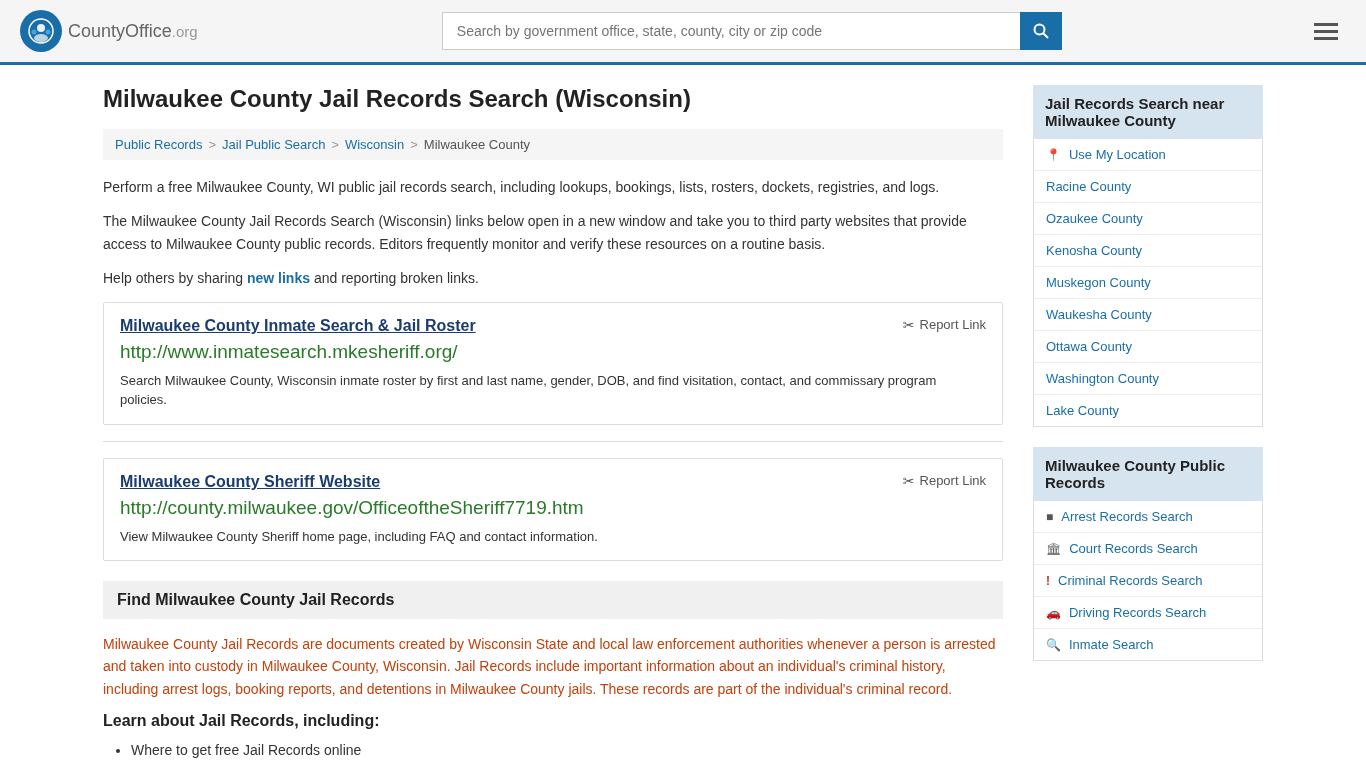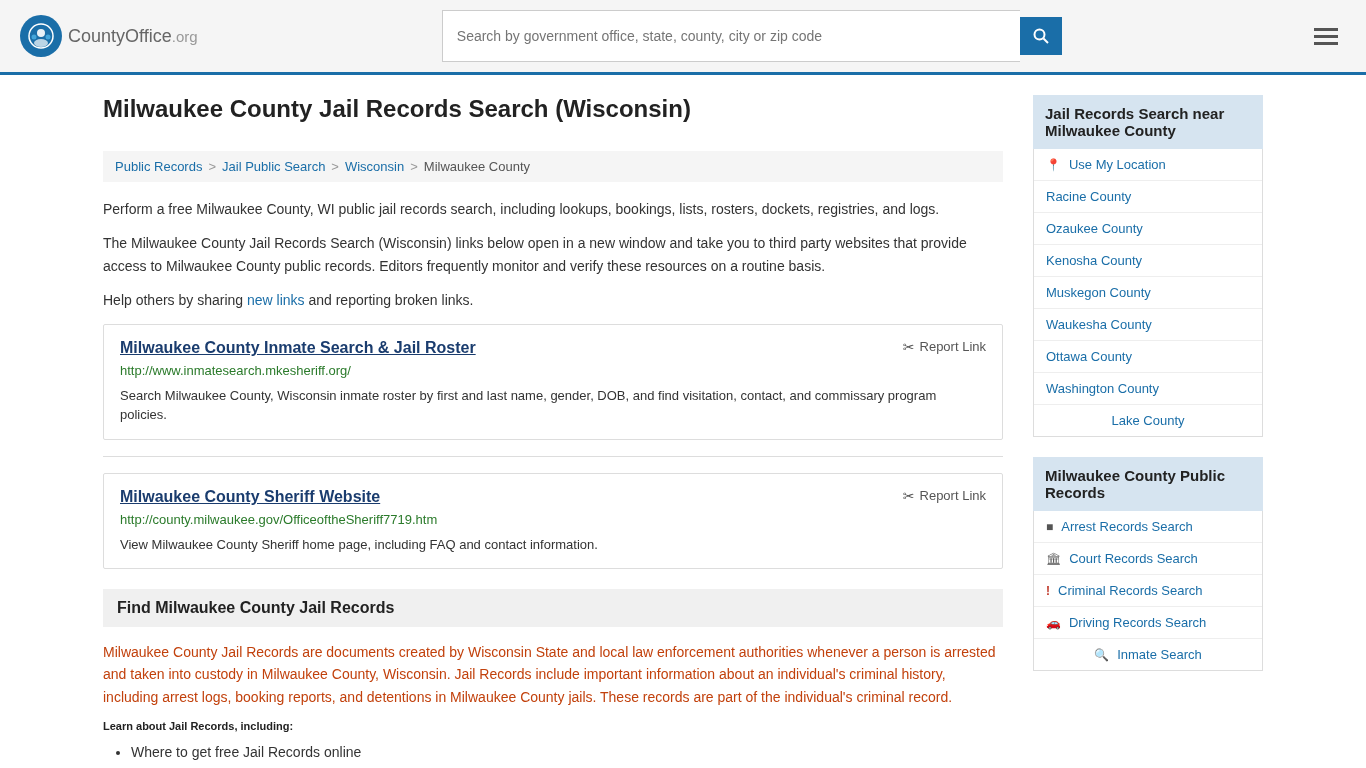--- a/index.html
+++ b/index.html
@@ -46,21 +46,21 @@
       max-width: 620px;
       margin: 0 30px;
     }
     .search-input {
       width: 100%;
       padding: 8px 14px;
       border: 1px solid #ccc;
       border-right: none;
       font-size: 14px;
       outline: none;
-      height: 52px;
+      height: 38px;
     }
     .search-btn {
       background: #1a6ea8;
       border: 1px solid #1a6ea8;
       color: white;
       padding: 0 12px;
       height: 38px;
       cursor: pointer;
       font-size: 16px;
       display: flex;
@@ -95,21 +95,21 @@
     }
 
     .content-area {
       flex: 1;
     }
 
     .page-title {
       font-size: 24px;
       font-weight: bold;
       color: #222;
-      margin-bottom: 28px;
+      margin-bottom: 16px;
     }
 
     .breadcrumb {
       background: #f5f5f5;
       padding: 8px 12px;
       margin-bottom: 16px;
       font-size: 13px;
       color: #555;
       display: flex;
       align-items: center;
@@ -124,20 +124,21 @@
 
     .intro-text {
       font-size: 14px;
       line-height: 1.6;
       color: #333;
       margin-bottom: 12px;
     }
     .intro-text a {
       color: #1a6ea8;
       text-decoration: none;
+      font-weight: bold;
     }
 
     .record-card {
       border: 1px solid #ddd;
       border-radius: 2px;
       margin-bottom: 16px;
       padding: 14px 16px;
     }
     .record-card-header {
       display: flex;
@@ -161,21 +162,21 @@
       font-size: 13px;
       cursor: pointer;
       white-space: nowrap;
       margin-left: 20px;
     }
     .report-icon {
       font-size: 14px;
     }
     .record-url {
       color: #2a7a2a;
-      font-size: 13px;
+      font-size: 19px;
       margin-bottom: 8px;
     }
     .record-desc {
       font-size: 13px;
       line-height: 1.5;
       color: #333;
     }
 
     .section-header {
       background: #f0f0f0;
@@ -187,21 +188,21 @@
     }
 
     .find-records-text {
       font-size: 14px;
       line-height: 1.6;
       color: #c2410c;
       margin-bottom: 12px;
     }
 
     .learn-about {
-      font-size: 11px;
+      font-size: 16px;
       font-weight: bold;
       margin-bottom: 8px;
       color: #222;
     }
 
     .bullet-list {
       list-style: disc;
       padding-left: 28px;
       font-size: 14px;
       line-height: 1.8;
@@ -235,21 +236,20 @@
     .sidebar-item {
       display: flex;
       align-items: center;
       gap: 8px;
       padding: 8px 12px;
       border-bottom: 1px solid #eee;
       font-size: 13px;
     }
     .sidebar-item:last-child {
       border-bottom: none;
-      justify-content: center;
     }
     .sidebar-item a {
       color: #1a6ea8;
       text-decoration: none;
       cursor: pointer;
     }
     .sidebar-item-icon {
       font-size: 12px;
       color: #555;
       flex-shrink: 0;

